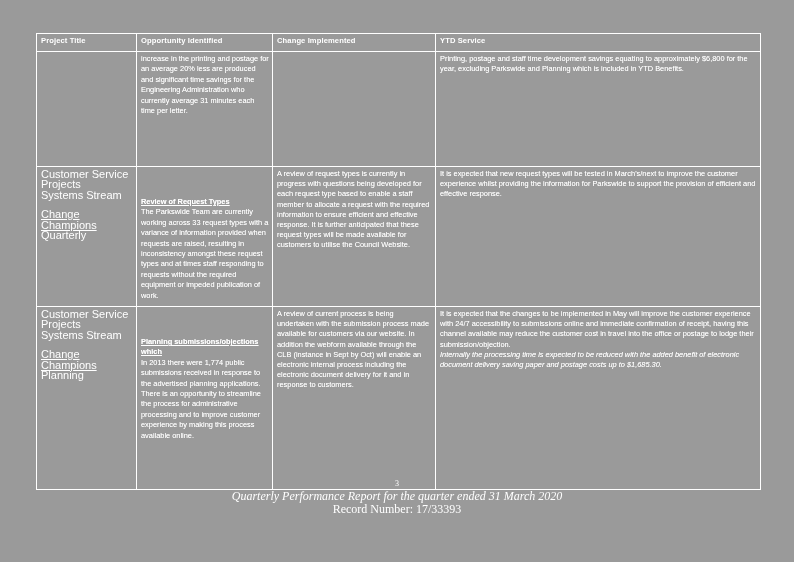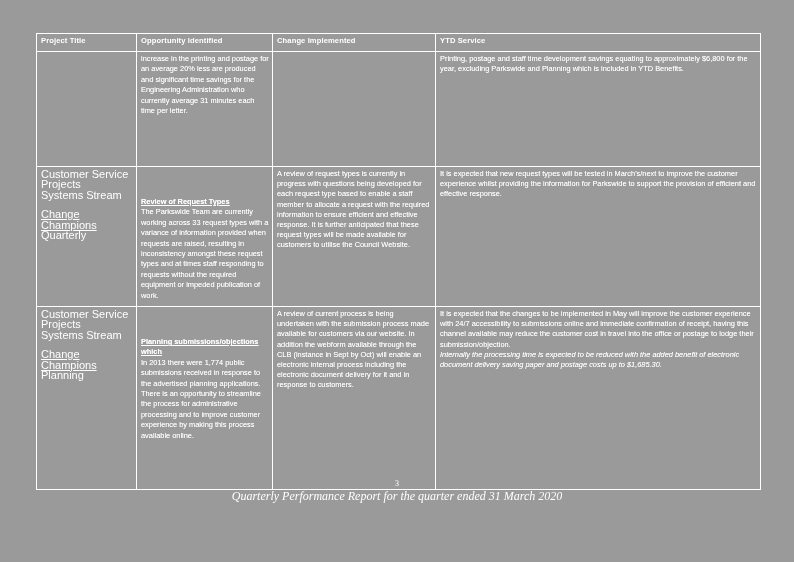--- a/index.html
+++ b/index.html
@@ -209,15 +209,16 @@
           <p class="cell-text para">Internally the processing time is expected to be reduced with the added benefit of electronic document delivery saving paper and postage costs up to $1,685.30.</p>
         </td>
       </tr>
 
     </tbody>
   </table>
 
   <div class="footer">
     <div class="page-number">3</div>
     <div class="footer-line">Quarterly Performance Report for the quarter ended 31 March 2020</div>
+    <div class="footer-line record">Record Number: 17/33393</div>
   </div>
 
 </div>
 
 </body></html>

